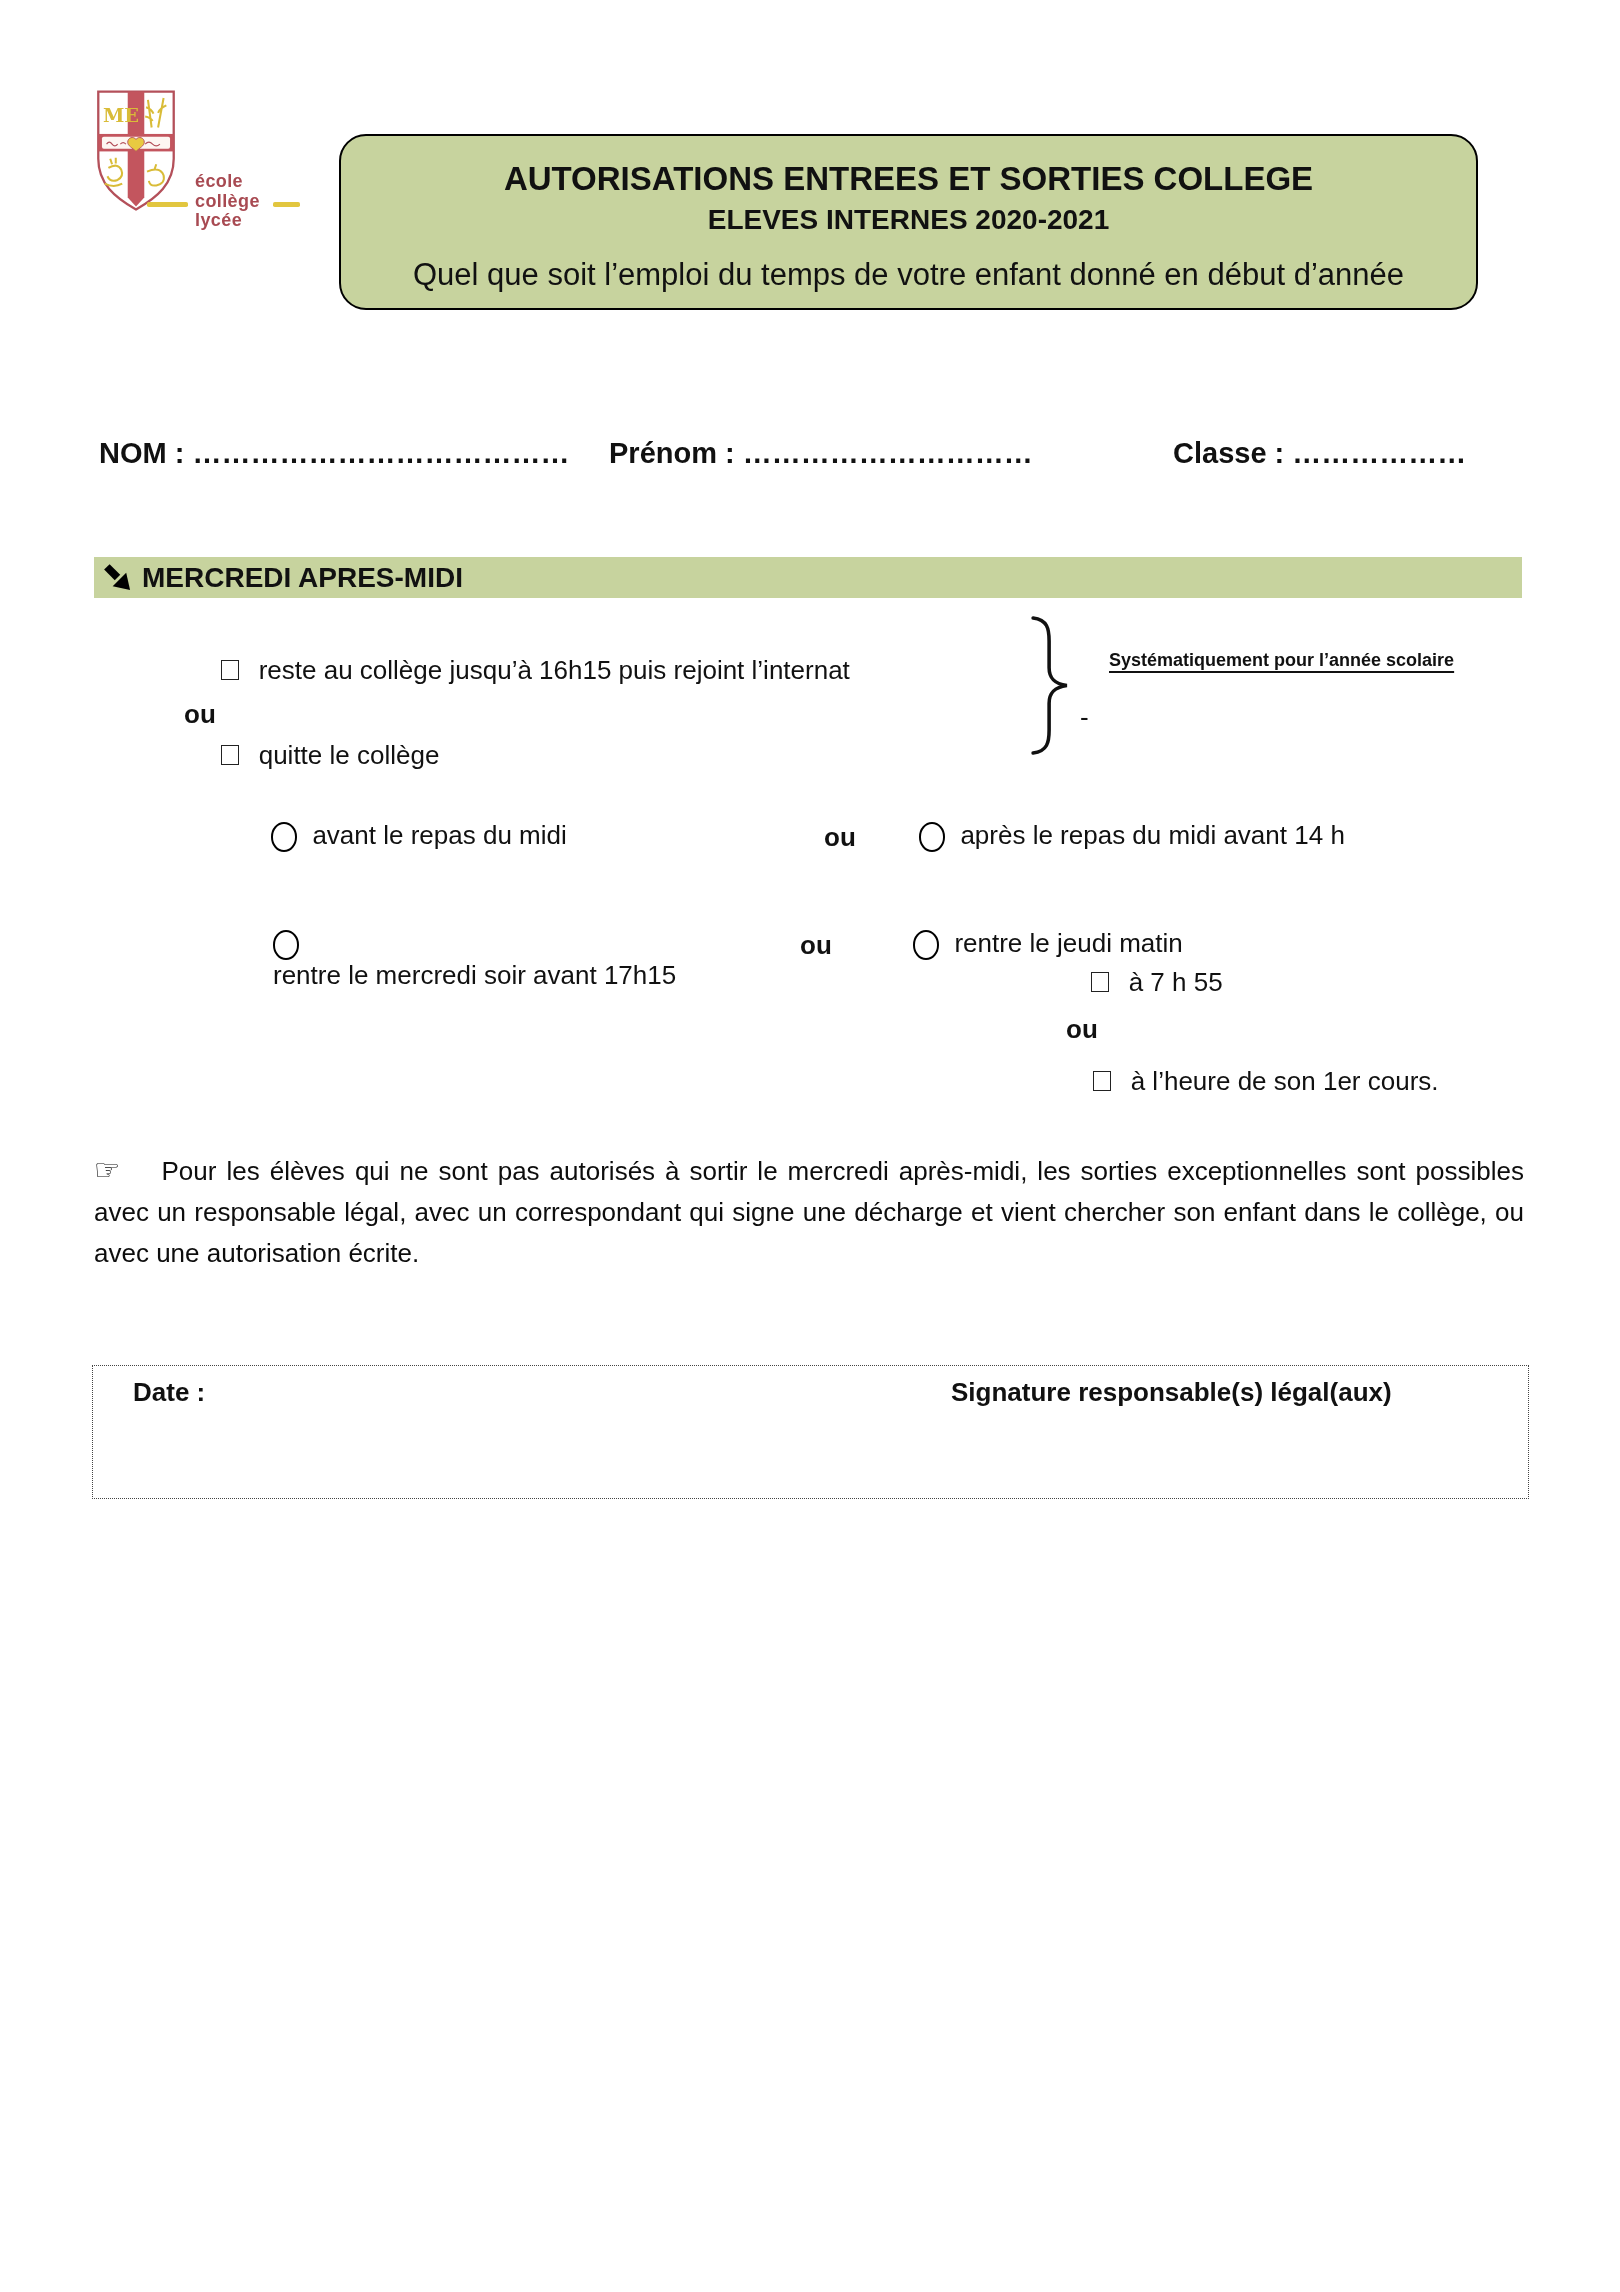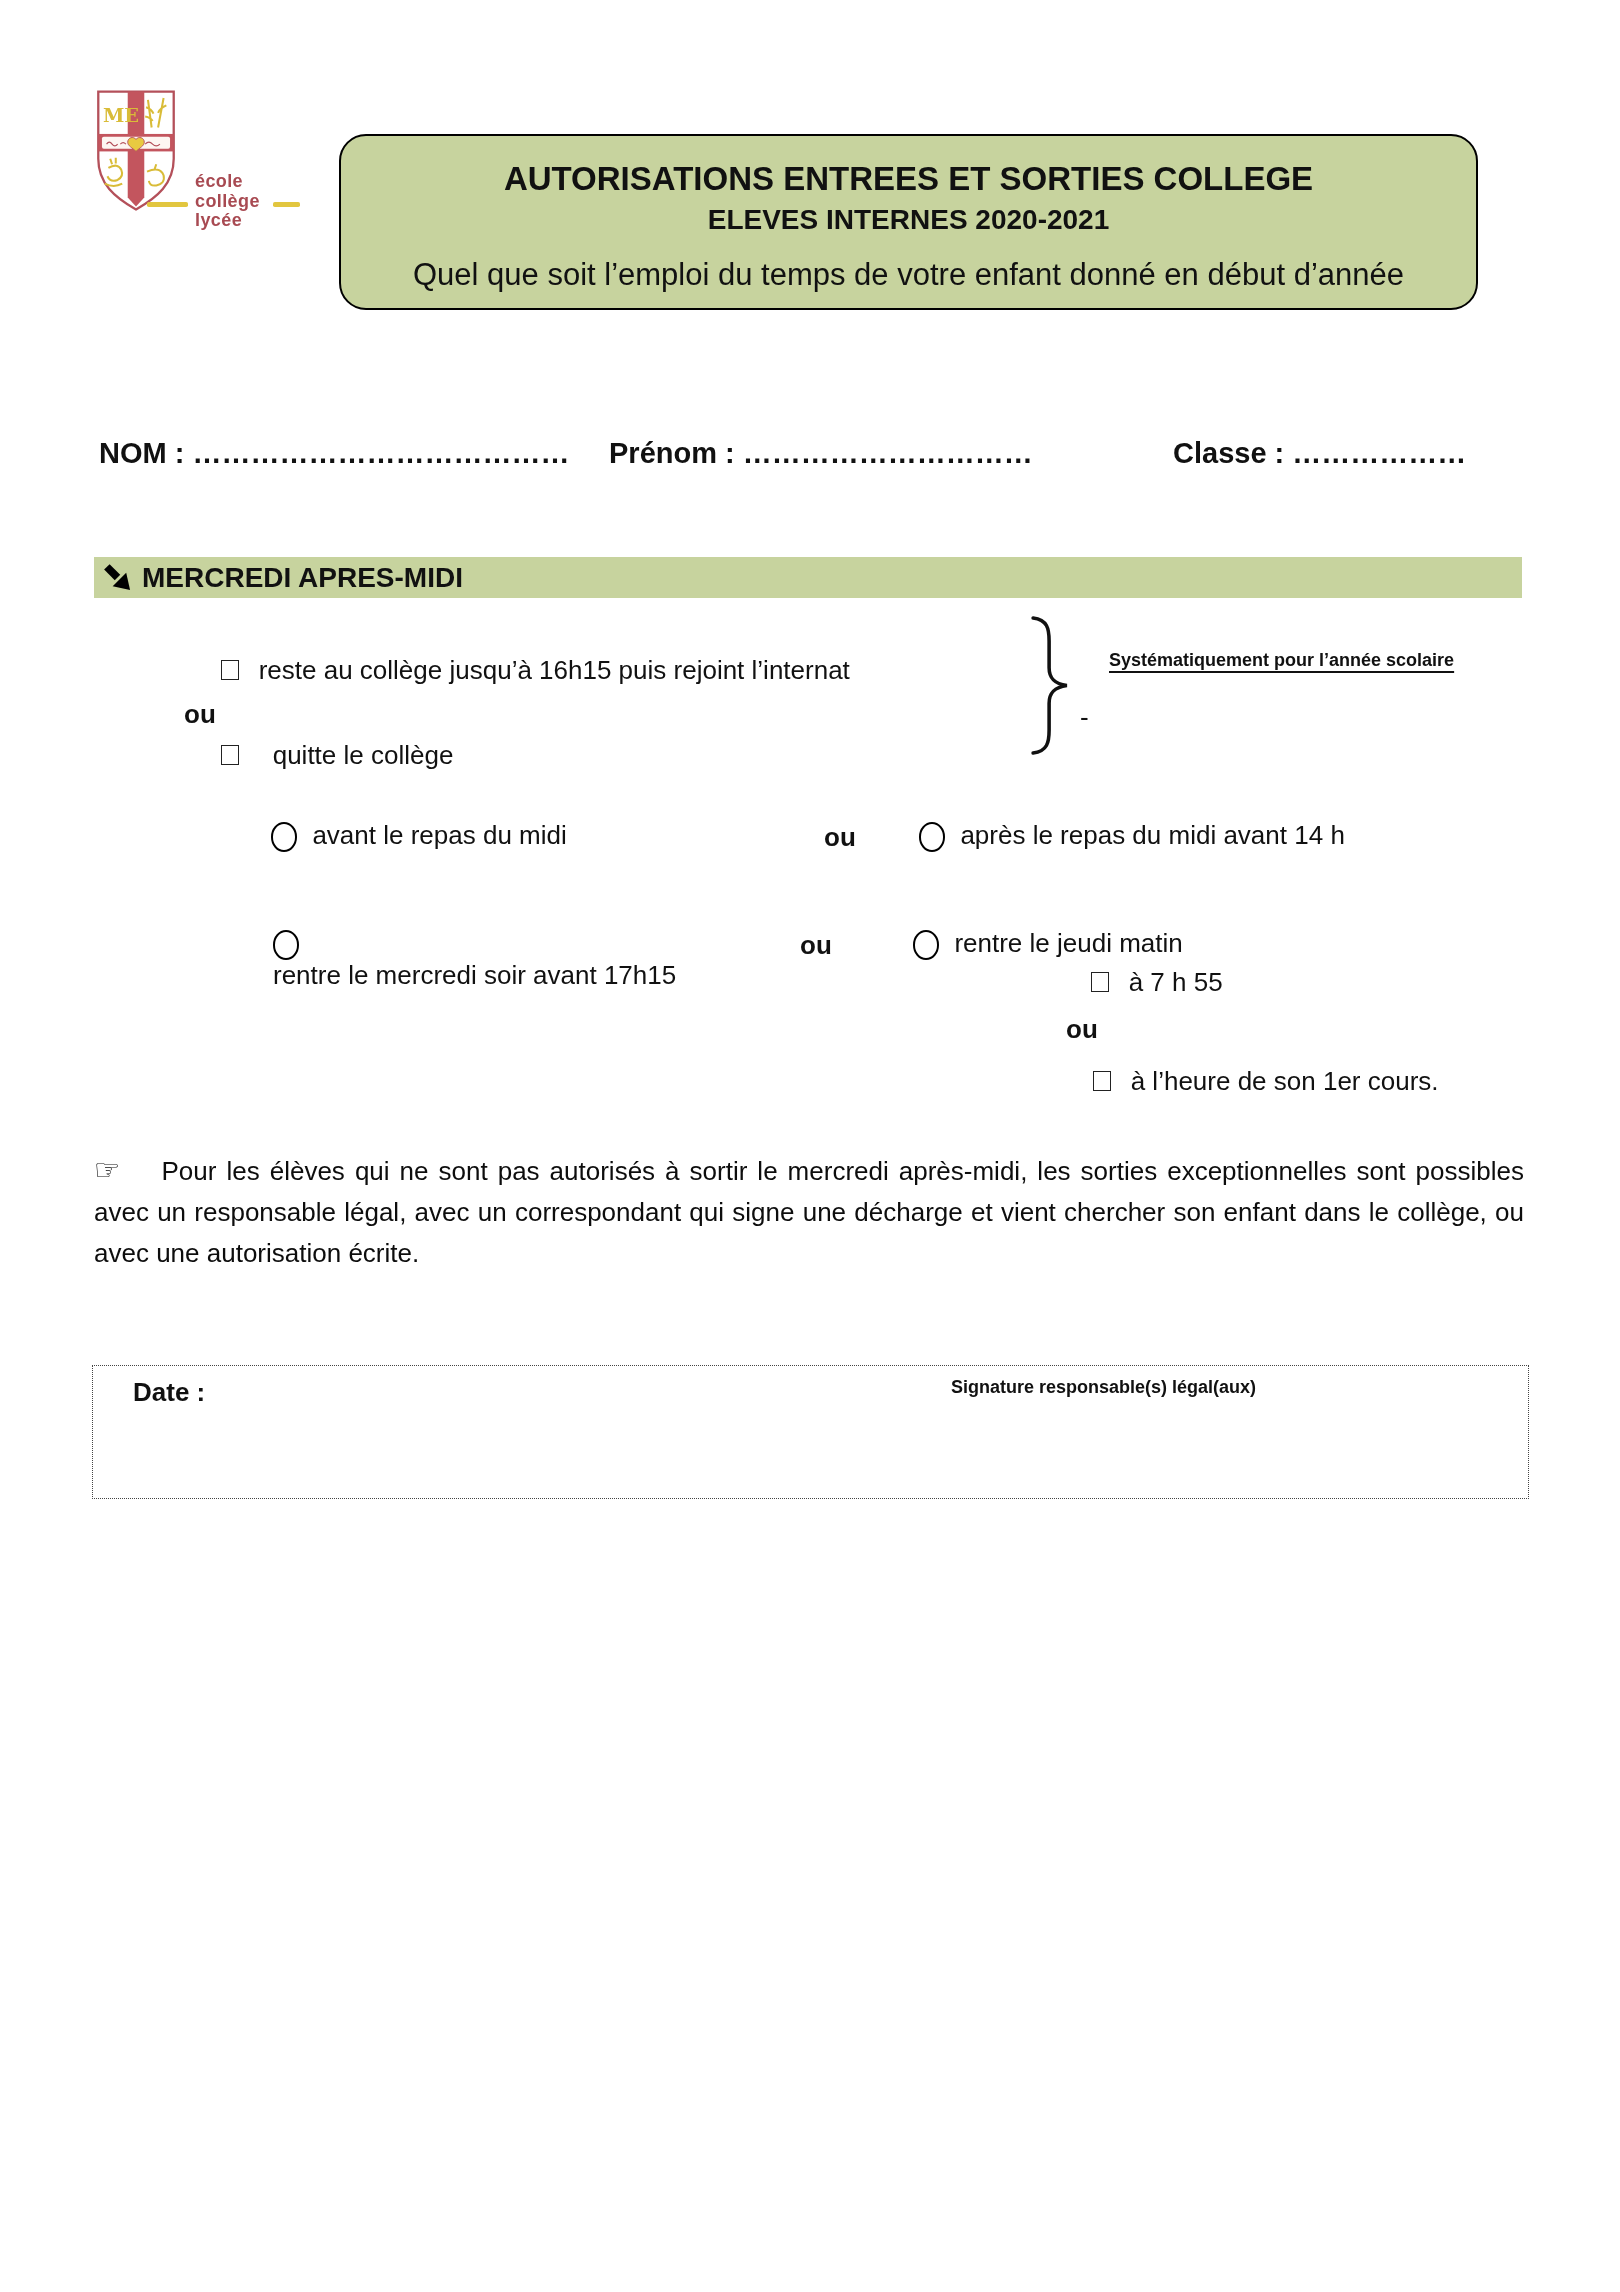--- a/index.html
+++ b/index.html
@@ -36,21 +36,21 @@
   .row{position:absolute;display:flex;align-items:flex-start;white-space:nowrap;}
   .lbl{font-size:26px;}
   .checkbox{width:16px;height:18px;border:1.8px solid #222;background:#fff;
             display:inline-block;flex:0 0 auto;margin-top:4.5px;margin-right:19.7px;}
   .radio{width:22.4px;height:26px;border:2.7px solid #000;border-radius:50%;background:#fff;
          display:inline-block;flex:0 0 auto;margin-top:1.8px;margin-right:15px;}
   .or-label{position:absolute;font-size:26px;font-weight:bold;}
 
   #cb-row1{left:221px;top:655px;}
   #or-1{left:184px;top:699px;}
-  #cb-row2{left:221px;top:740px;gap:14px;}
+  #cb-row2{left:221px;top:740px;}
 
   #brace{left:1026px;top:614px;}
   #note-dash{left:1080px;top:702px;font-size:26px;}
   #side-note{left:1109px;top:638px;width:394px;font-size:18px;font-weight:bold;
              line-height:44px;text-decoration:underline;
              text-decoration-thickness:2.2px;text-underline-offset:5.4px;}
 
   #radio-r1-left{left:271px;top:820px;}
   #or-r1{left:824px;top:822px;}
   #radio-r1-right{left:919px;top:820px;}
@@ -63,21 +63,21 @@
 
   
   #note-para{left:94px;top:1150px;width:1430px;font-size:26px;line-height:41px;
              text-align:justify;color:#0d0d0d;}
   #hand{font-family:"DejaVu Sans",sans-serif;font-size:29.6px;margin-right:41px;}
 
   
   #sig-box{left:92px;top:1365px;width:1437px;height:134px;border:1.8px dotted #444;
            box-sizing:border-box;}
   #sig-date{position:absolute;left:40px;top:10.7px;font-size:26px;font-weight:bold;}
-  #sig-label{position:absolute;left:858px;top:10.7px;font-size:18px;font-weight:bold;}
+  #sig-label{position:absolute;left:858px;top:10.7px;font-size:26px;font-weight:bold;}
 </style>
 </head>
 <body>
 
 <div id="page">
 
   <div id="logo" class="abs">
     <svg id="crest" width="92" height="125" viewBox="0 0 100 134">
       <path d="M9,3 H91 V76 C91,103 73,118 50,131 C27,118 9,103 9,76 Z" fill="#ffffff" stroke="#b4505a" stroke-width="2.5"></path>
       <path d="M41,3 H59 V118 L50,128 L41,118 Z" fill="#c3555e"></path>

